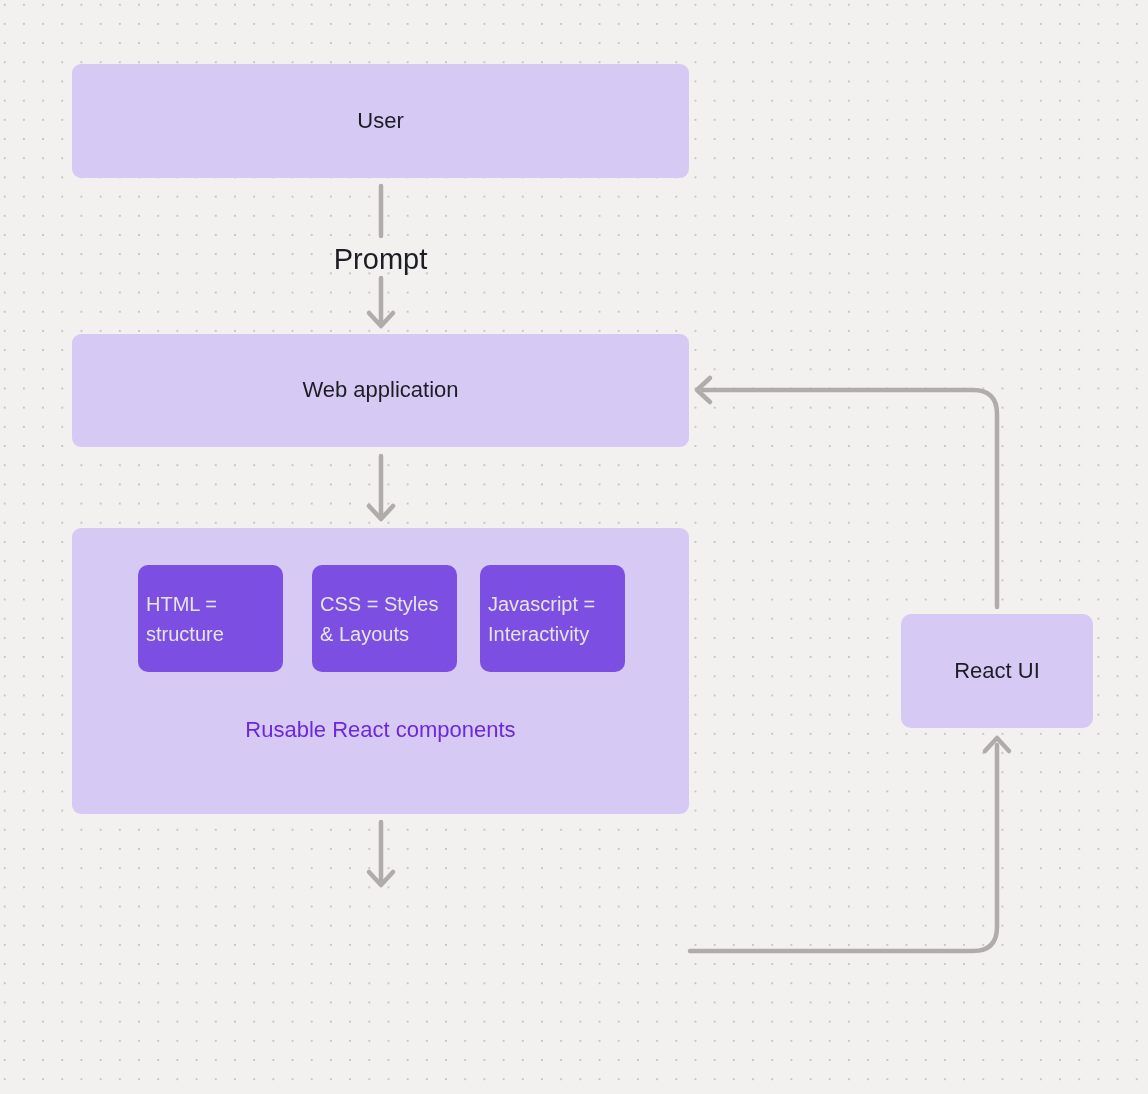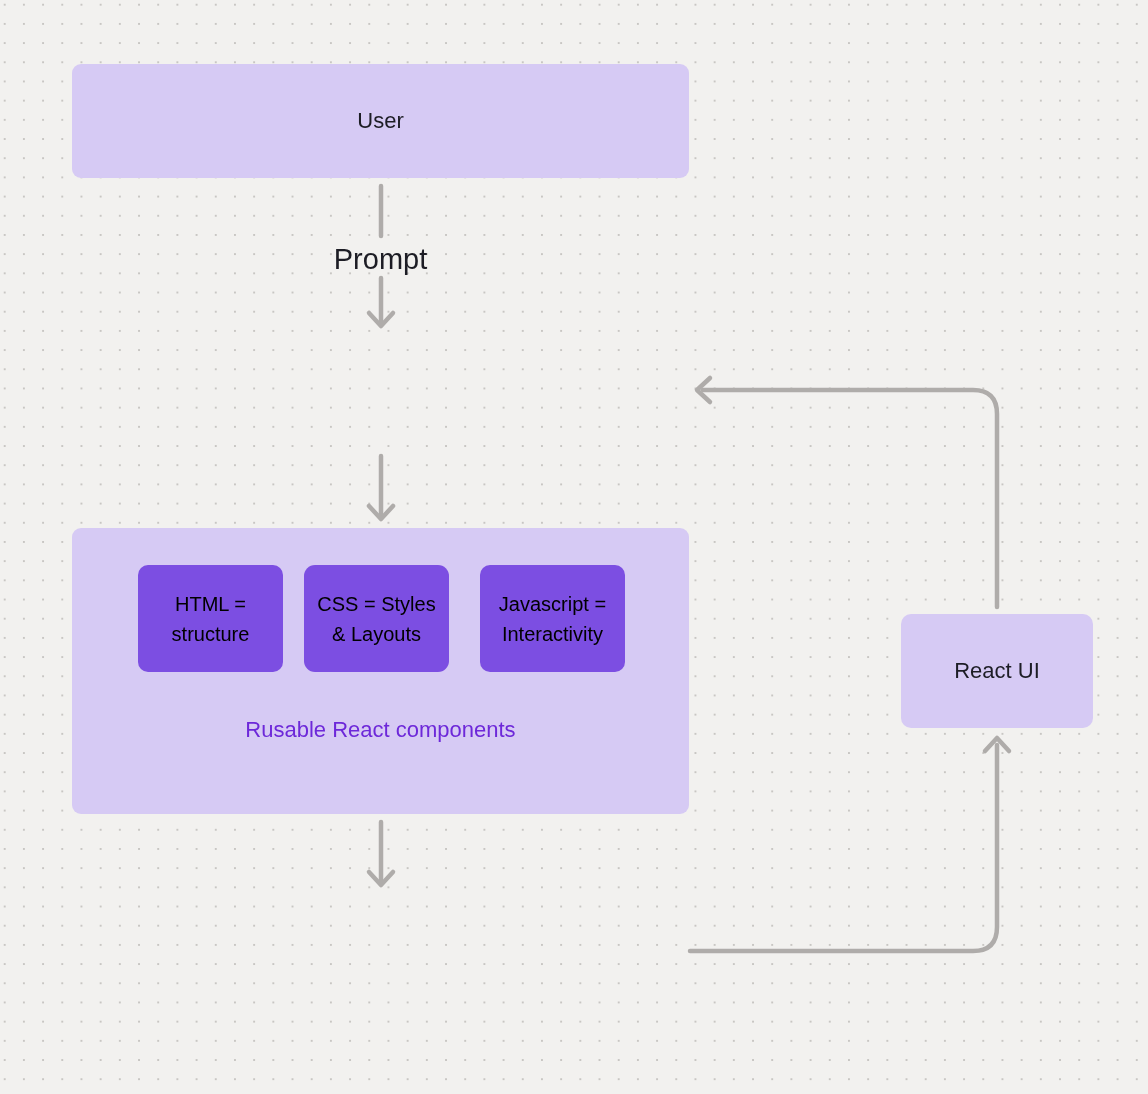--- a/index.html
+++ b/index.html
@@ -51,31 +51,31 @@
   .node-vite        { left: 72px;  top: 893px; width: 617px; height: 114px; }
   .node-renderui    { left: 901px; top: 614px; width: 192px; height: 114px; border-radius: 10px; }
 
   .subnode {
     position: absolute;
     top: 37px;
     width: 145px;
     height: 107px;
     background: #7C4EE2;
     border-radius: 10px;
-    color: #000000;
+    color: #e5e5e5;
     font-size: 20px;
     line-height: 30px;
     display: flex;
     align-items: center;
     justify-content: center;
-    text-align: center;
+    text-align: left;
     padding: 6px 8px;
   }
   .subnode-html { left: 66px; }
-  .subnode-css  { left: 232px; border-radius: 11px; }
+  .subnode-css  { left: 240px; }
   .subnode-js   { left: 408px; }
 
   .group-label {
     position: absolute;
     left: 0;
     top: 188px;
     width: 100%;
     text-align: center;
     color: #6d28d9;
     font-size: 22px;
@@ -115,20 +115,23 @@
     <path d="M997 607 L997 414 Q997 390 973 390 L703 390"></path>
     <path d="M710 378 L697 390 L710 402"></path>
   </svg>
 
   <div class="node node-user">
     <span>User</span>
   </div>
 
   <div class="edge-label">Prompt</div>
 
+  <div class="node node-webapp">
+    <span>Web application</span>
+  </div>
 
   <div class="node node-group">
     <div class="subnode subnode-html">
       <span>HTML = structure</span>
     </div>
     <div class="subnode subnode-css">
       <span>CSS = Styles &amp; Layouts</span>
     </div>
     <div class="subnode subnode-js">
       <span>Javascript = Interactivity</span>

